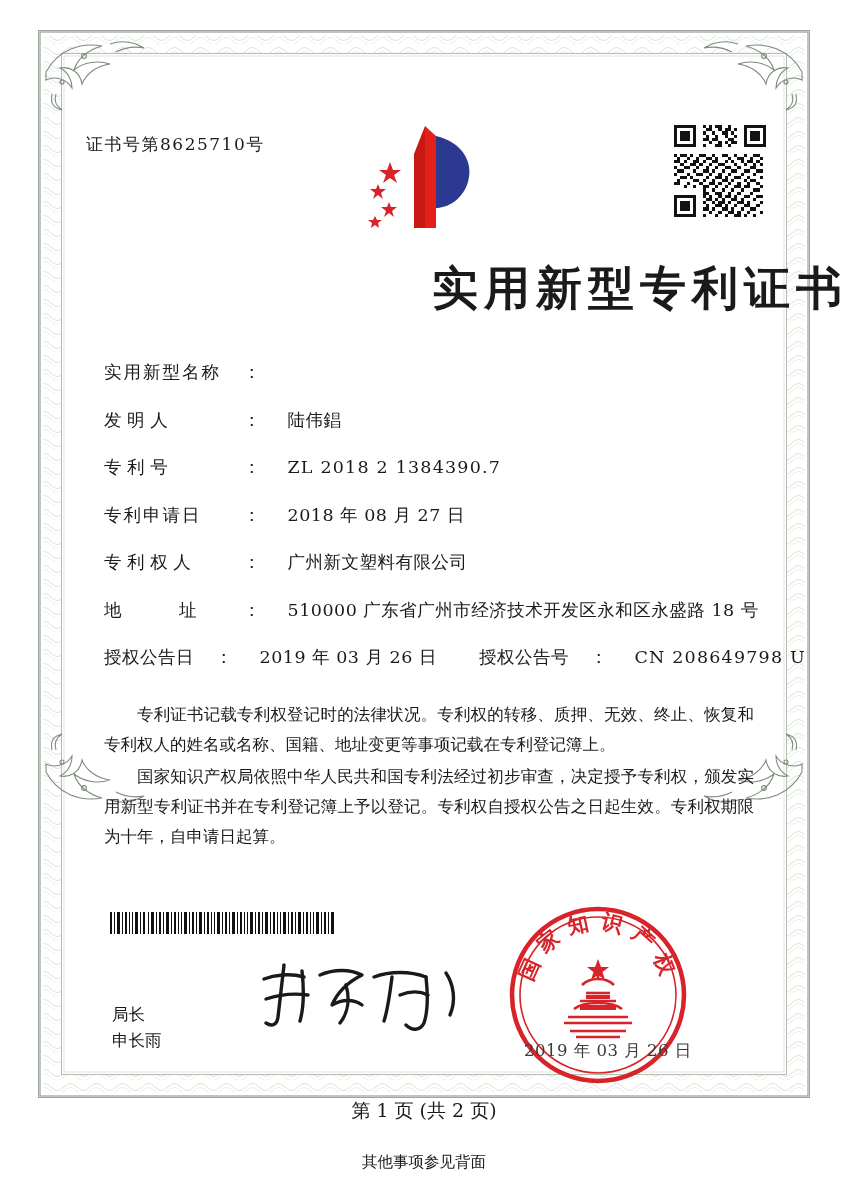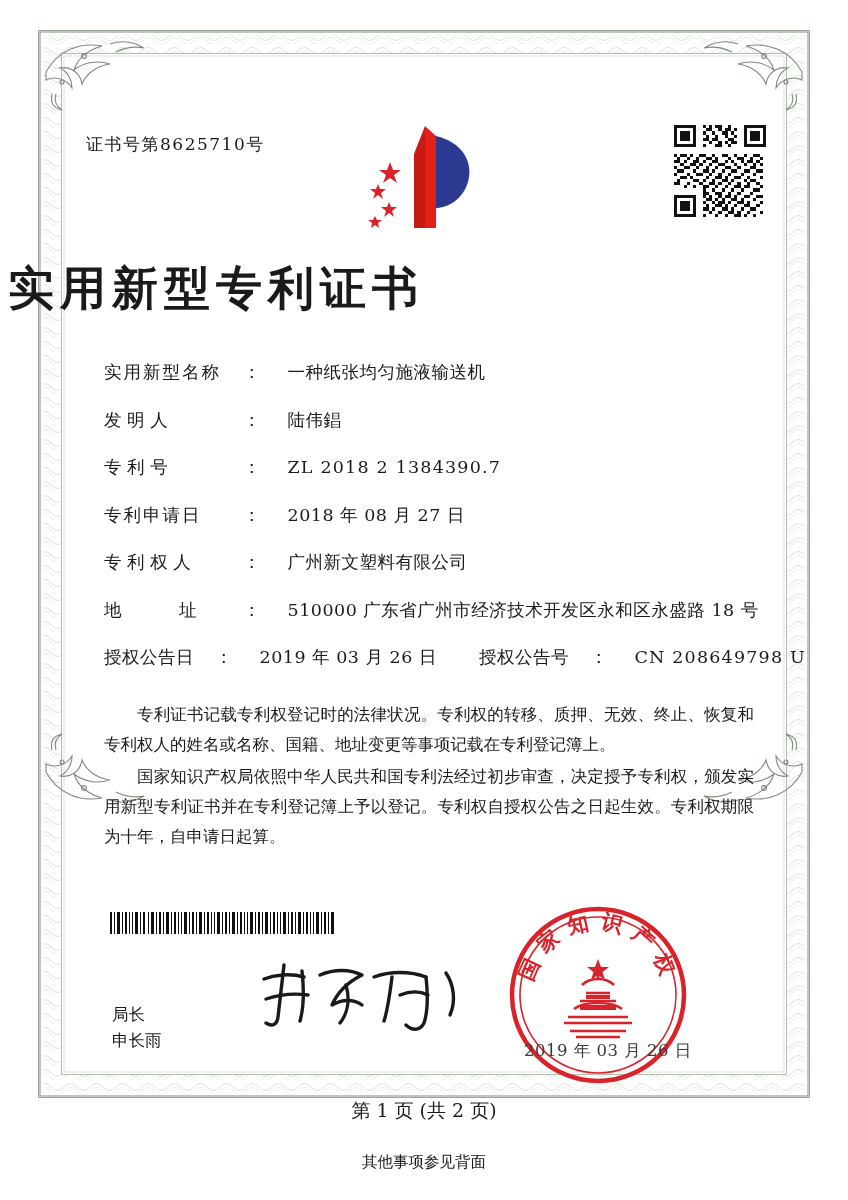--- a/index.html
+++ b/index.html
@@ -74,21 +74,21 @@
     position: absolute;
     left: 362px; top: 120px;
     width: 128px; height: 118px;
   }
 
   
   .doc-title {
     position: absolute;
     left: 0; right: 0;
     top: 258px;
-    text-align: left;
+    text-align: right;
     font-size: 46px;
     font-weight: bold;
     letter-spacing: 6px;
     font-family: "DejaVu Serif", serif;
     padding-left: 8px;
   }
 
   
   .fields {
     position: absolute;
@@ -467,21 +467,20 @@
     </g>
   </svg>
 
   <div class="doc-title">实用新型专利证书</div>
 
   <div class="fields">
 
     <div class="field">
       <span class="f-label sp4">实用新型名称</span>
       <span class="f-colon">：</span>
-      <span class="f-value">一种纸张均匀施液输送机</span>
     </div>
 
     <div class="field">
       <span class="f-label">发 明 人</span>
       <span class="f-colon">：</span>
       <span class="f-value">陆伟錩</span>
     </div>
 
     <div class="field">
       <span class="f-label">专 利 号</span>

